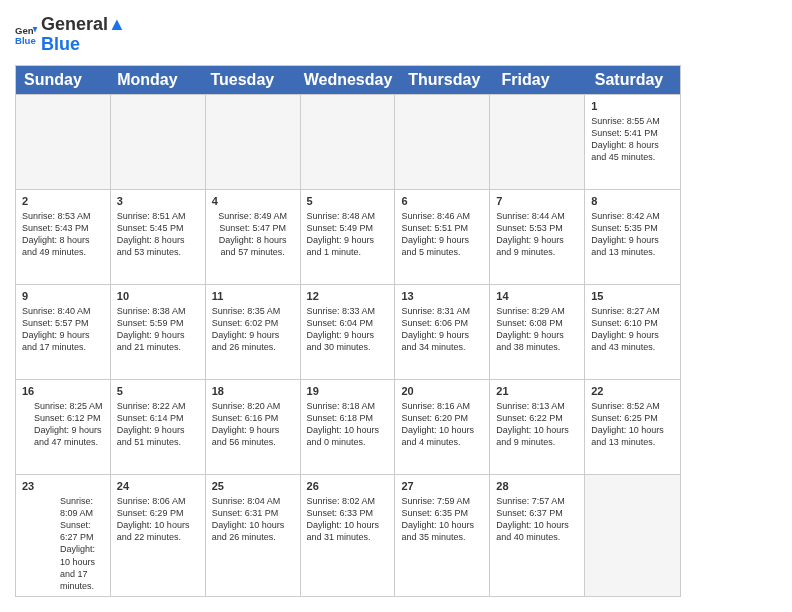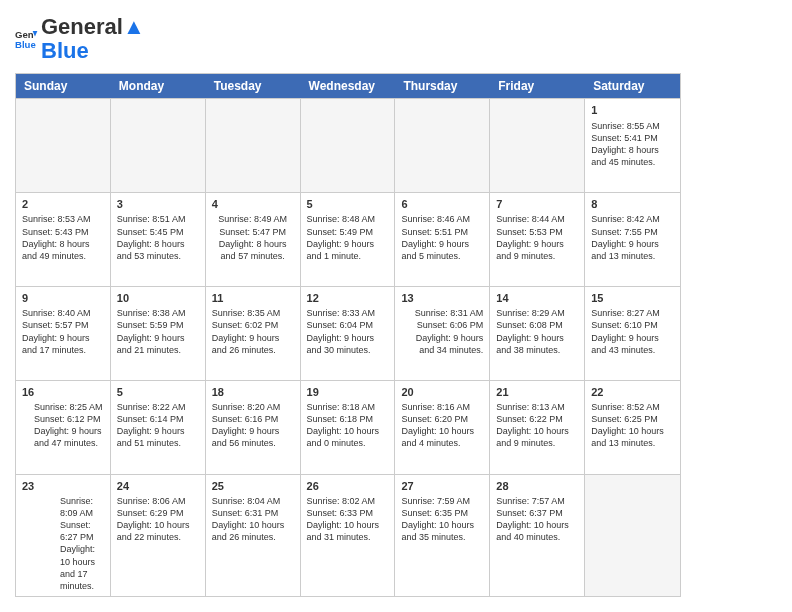--- a/index.html
+++ b/index.html
@@ -21,21 +21,21 @@
       display: flex;
       justify-content: space-between;
       align-items: flex-start;
       margin-bottom: 10px;
     }
     .logo {
       display: flex;
       align-items: center;
     }
     .logo-text {
-      font-size: 22px;
+      font-size: 18px;
       font-weight: bold;
       color: #333;
       line-height: 1.1;
     }
     .logo-icon {
       width: 24px;
       height: 24px;
       margin-right: 2px;
     }
     .title-section {
@@ -58,21 +58,21 @@
       flex-direction: column;
       border: 1px solid #ccc;
     }
     .cal-header {
       display: grid;
       grid-template-columns: repeat(7, 1fr);
       background: #3d6bb5;
     }
     .cal-header-cell {
       color: #fff;
-      font-size: 12px;
+      font-size: 16px;
       font-weight: bold;
       padding: 5px 8px;
       text-align: left;
     }
     .cal-body {
       flex: 1;
       display: flex;
       flex-direction: column;
     }
     .cal-row {
@@ -192,21 +192,21 @@
           </div>
           <div class="cal-cell">
             <span class="day-num">7</span>
             <div class="cell-text" style="white-space: pre-line;">Sunrise: 8:44 AM
 Sunset: 5:53 PM
 Daylight: 9 hours and 9 minutes.</div>
           </div>
           <div class="cal-cell">
             <span class="day-num">8</span>
             <div class="cell-text" style="white-space: pre-line;">Sunrise: 8:42 AM
-Sunset: 7:55 PM
+Sunset: 5:35 PM
 Daylight: 9 hours and 13 minutes.</div>
           </div>
         </div>
         <div class="cal-row">
           <div class="cal-cell">
             <span class="day-num">9</span>
             <div class="cell-text" style="white-space: pre-line;">Sunrise: 8:40 AM
 Sunset: 5:57 PM
 Daylight: 9 hours and 17 minutes.</div>
           </div>
@@ -223,21 +223,21 @@
 Daylight: 9 hours and 26 minutes.</div>
           </div>
           <div class="cal-cell">
             <span class="day-num">12</span>
             <div class="cell-text" style="white-space: pre-line;">Sunrise: 8:33 AM
 Sunset: 6:04 PM
 Daylight: 9 hours and 30 minutes.</div>
           </div>
           <div class="cal-cell">
             <span class="day-num">13</span>
-            <div class="cell-text" style="white-space: pre-line; text-align: right;">Sunrise: 8:31 AM
+            <div class="cell-text" style="white-space: pre-line;">Sunrise: 8:31 AM
 Sunset: 6:06 PM
 Daylight: 9 hours and 34 minutes.</div>
           </div>
           <div class="cal-cell">
             <span class="day-num">14</span>
             <div class="cell-text" style="white-space: pre-line;">Sunrise: 8:29 AM
 Sunset: 6:08 PM
 Daylight: 9 hours and 38 minutes.</div>
           </div>
           <div class="cal-cell">

